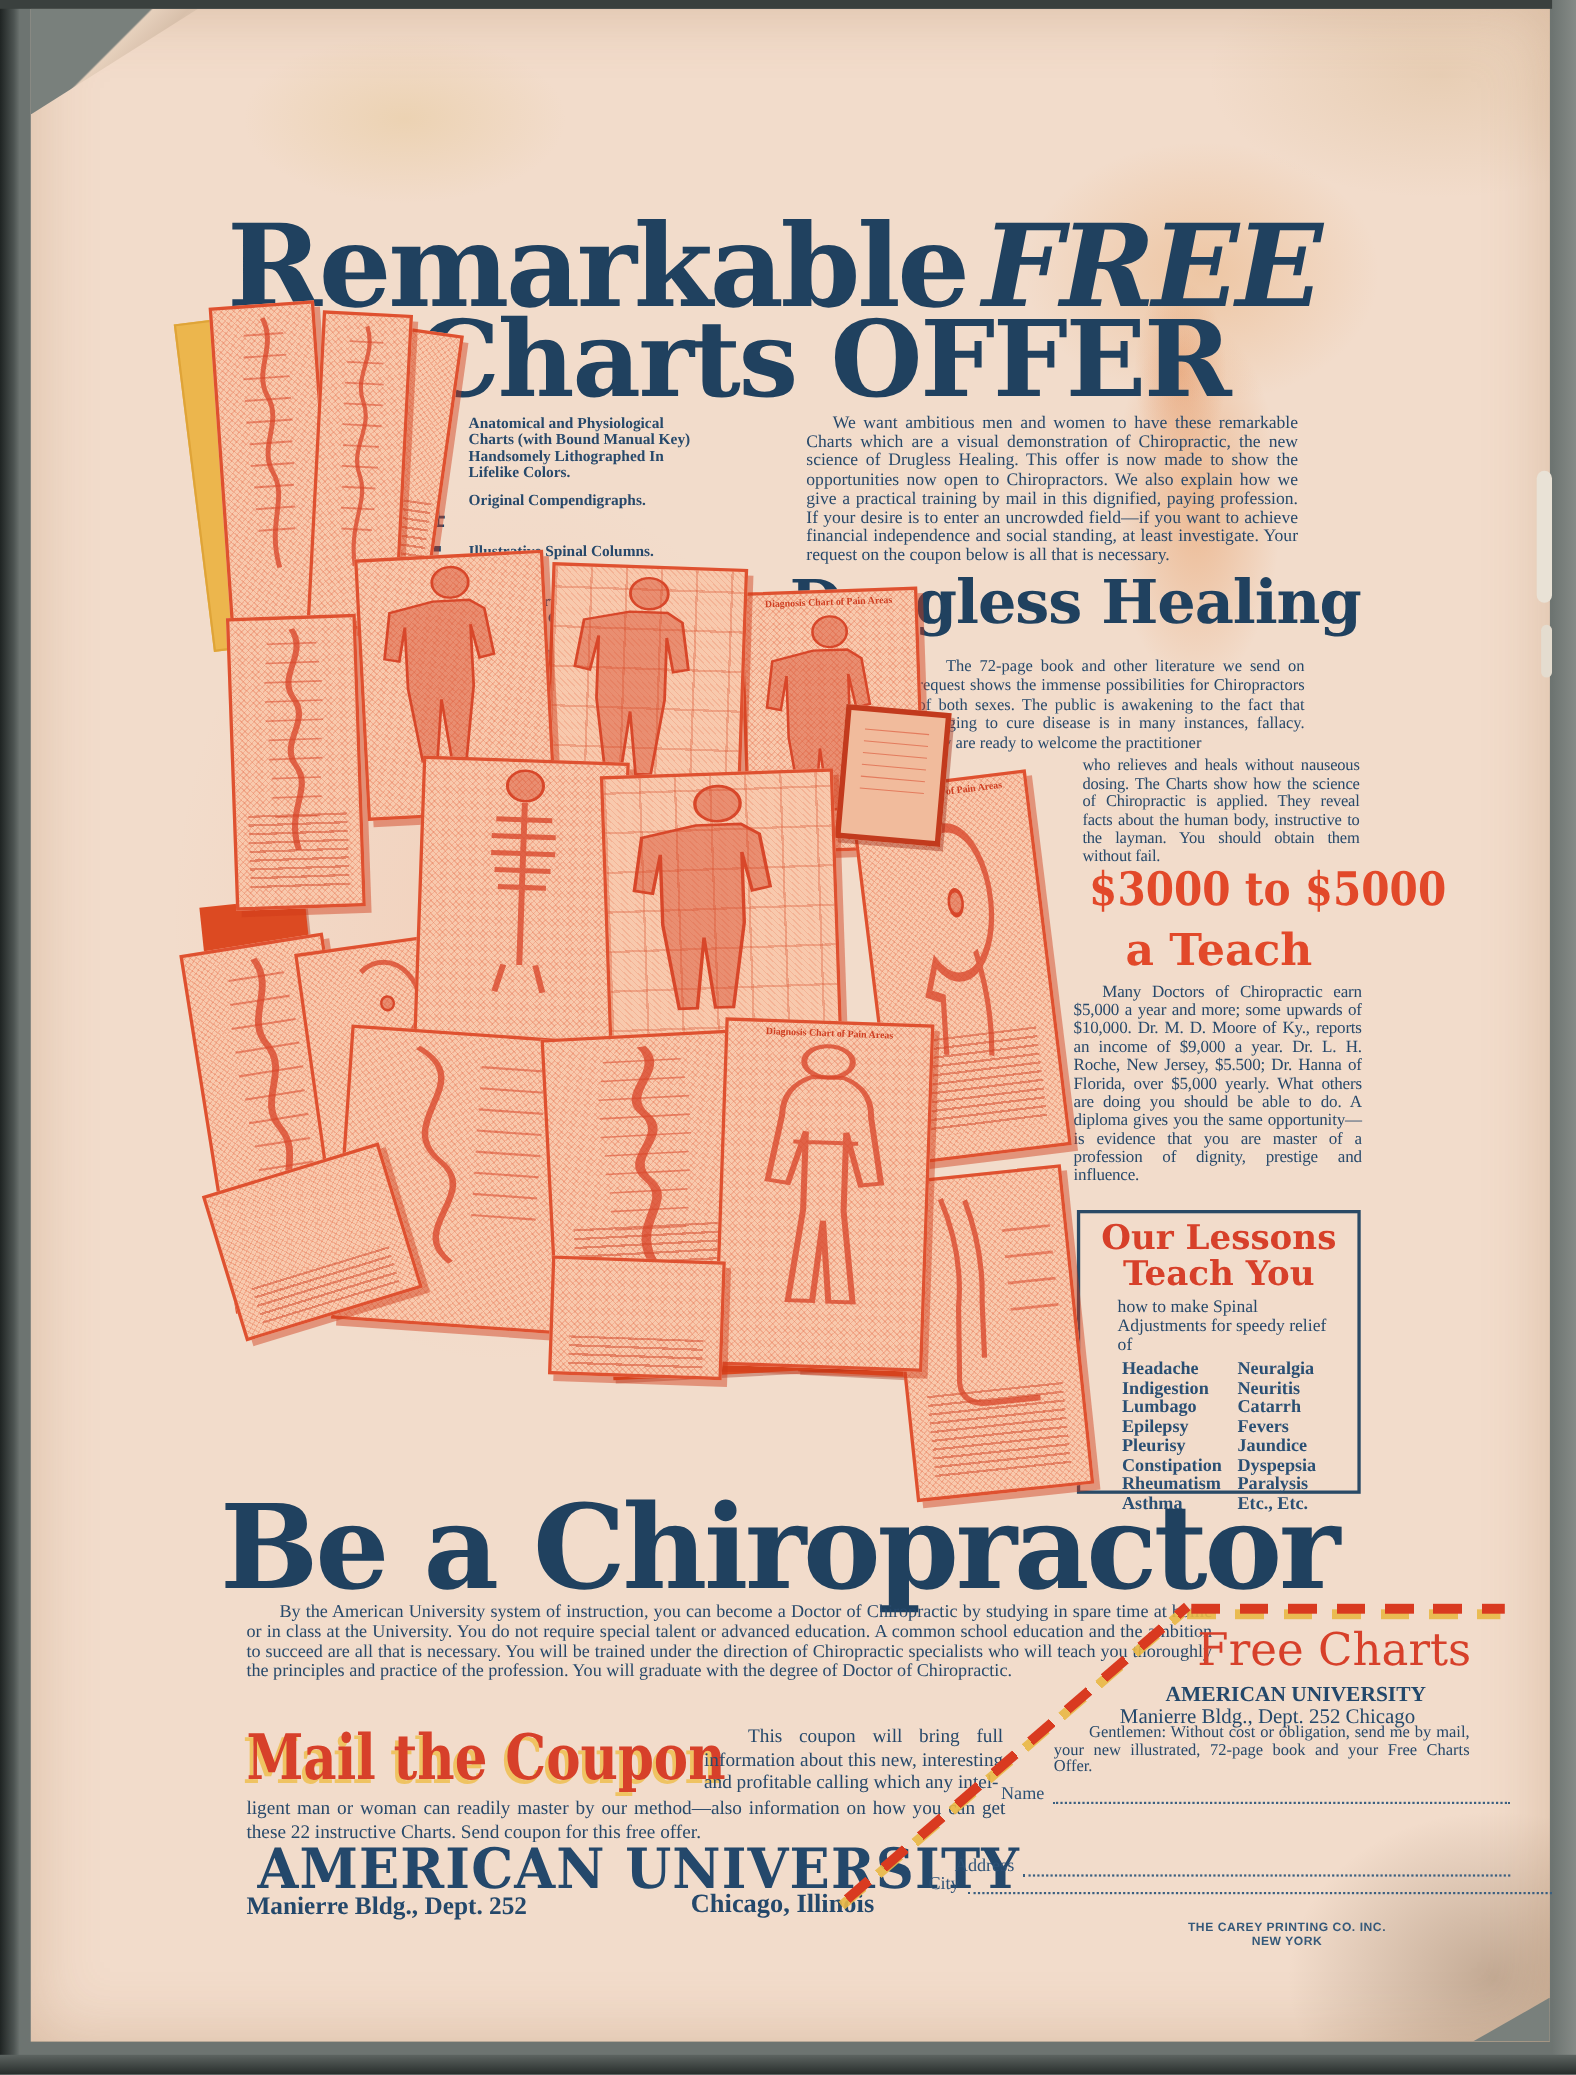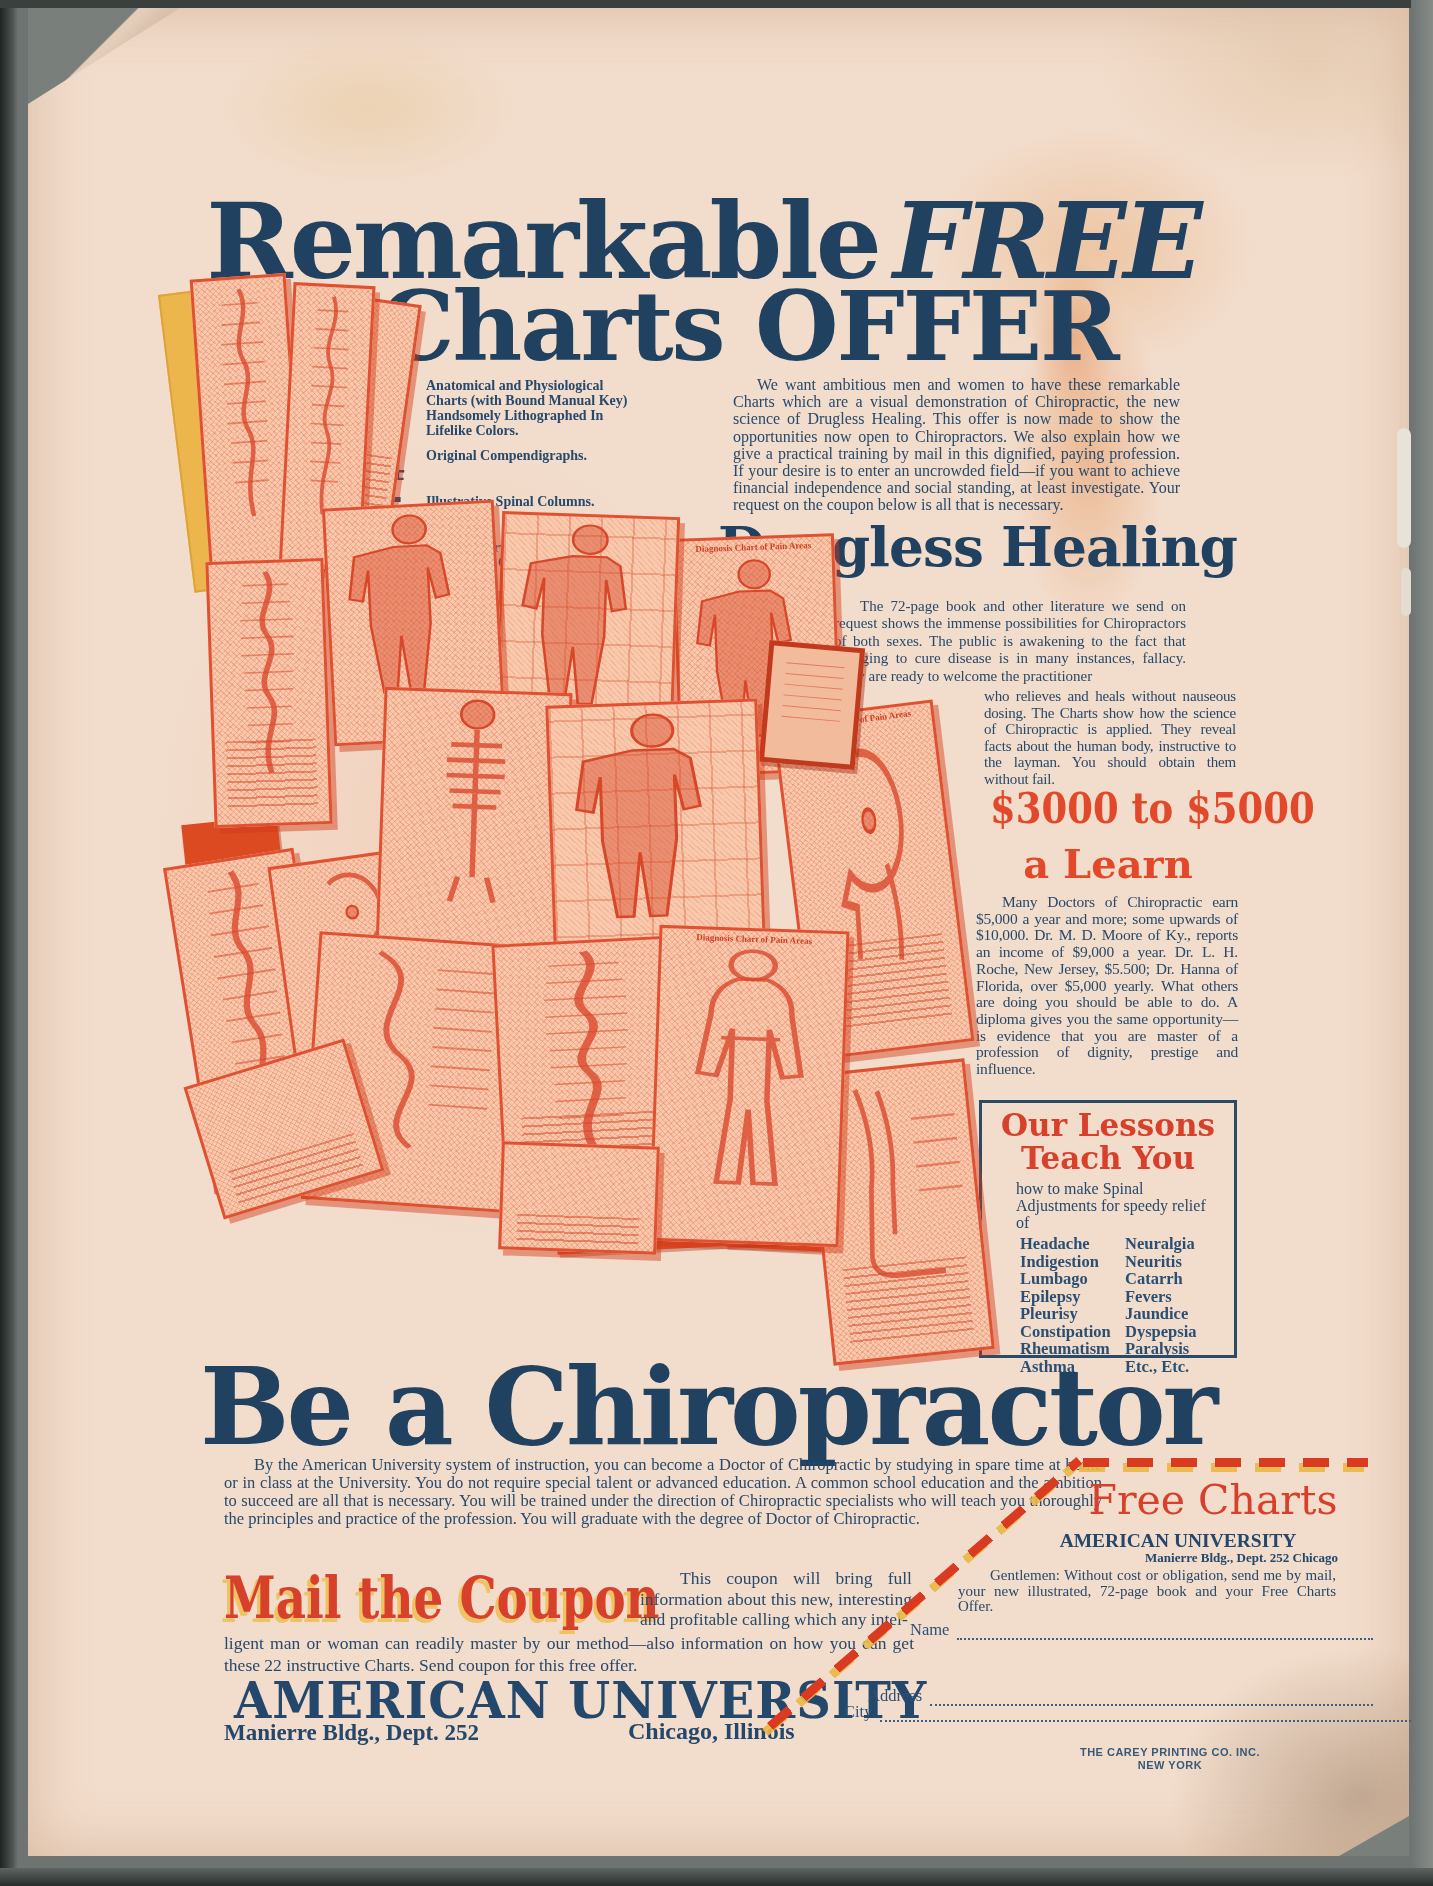--- a/index.html
+++ b/index.html
@@ -90,22 +90,22 @@
     background:repeating-linear-gradient(90deg,#d93a20 0 26px,rgba(0,0,0,0) 26px 44px);}
   .dashes.gold{background:repeating-linear-gradient(90deg,rgba(233,184,69,.9) 0 26px,rgba(0,0,0,0) 26px 44px);}
   #dash-h{left:1055px;top:1450px;width:285px;}
   #dash-h-g{left:1051px;top:1455px;width:285px;}
   #dash-d{left:742px;top:1714px;width:408px;transform:rotate(-40.7deg);transform-origin:0 50%;}
   #dash-d-g{left:737px;top:1720px;width:408px;transform:rotate(-40.7deg);transform-origin:0 50%;}
   #coupon-title{position:absolute;left:1060px;top:1468px;width:250px;text-align:center;color:#d7402a;
     font-family:"DejaVu Serif",serif;font-weight:normal;font-size:41px;white-space:nowrap;}
   #coupon-school{position:absolute;left:1000px;top:1522px;width:300px;text-align:center;color:#24486b;
     font-weight:bold;font-size:19.5px;white-space:nowrap;}
-  #coupon-addr{position:absolute;left:990px;top:1542px;width:320px;text-align:right;color:#24486b;
-    font-weight:bold;font-size:13px;white-space:nowrap;}
+  #coupon-addr{position:absolute;left:990px;top:1542px;width:320px;text-align:left;color:#24486b;
+    font-weight:normal;font-size:19px;white-space:nowrap;}
   #coupon-body{position:absolute;left:930px;top:1560px;width:378px;color:#27496b;font-size:15px;
     line-height:15.5px;text-indent:32px;text-align:justify;}
   .field-row{position:absolute;display:flex;align-items:flex-end;color:#2c5176;font-size:16.5px;}
   .field-row .dotline{flex:1;border-bottom:2px dotted #3a5f80;height:1.05em;margin-left:8px;}
   #row-name{left:882px;top:1612px;width:463px;}
   #row-address{left:840px;top:1654px;width:505px;margin-top:24px;}
   #row-city{left:816px;top:1694px;width:567px;}
 
   #printer{position:absolute;left:1027px;top:1738px;width:230px;text-align:center;color:#35597a;
     font-family:"Liberation Sans",sans-serif;font-size:11px;font-weight:bold;line-height:13px;letter-spacing:.5px;}
@@ -289,21 +289,21 @@
         </div>
       </div>
 
     <div id="intro" class="para">We want ambitious men and women to have these remarkable Charts which are a visual demonstration of Chiropractic, the new science of Drugless Healing. This offer is now made to show the opportunities now open to Chiropractors. We also explain how we give a practical training by mail in this dignified, paying profession. If your desire is to enter an uncrowded field—if you want to achieve financial independence and social standing, at least investigate. Your request on the coupon below is all that is necessary.</div>
 
     <div id="drugless-h">Drugless Healing</div>
     <div id="drugless-p1" class="para">The 72-page book and other literature we send on request shows the immense possibilities for Chiropractors of both sexes. The public is awakening to the fact that drugging to cure disease is in many instances, fallacy. They are ready to welcome the practitioner</div>
     <div id="drugless-p2" class="para">who relieves and heals without nauseous dosing. The Charts show how the science of Chiropractic is applied. They reveal facts about the human body, instructive to the layman. You should obtain them without fail.</div>
 
     <div id="income-h1">$3000 to $5000</div>
-    <div id="income-h2">a Learn</div>
+    <div id="income-h2">a Teach</div>
     <div id="income-p" class="para">Many Doctors of Chiropractic earn $5,000 a year and more; some upwards of $10,000. Dr. M. D. Moore of Ky., reports an income of $9,000 a year. Dr. L. H. Roche, New Jersey, $5.500; Dr. Hanna of Florida, over $5,000 yearly. What others are doing you should be able to do. A diploma gives you the same opportunity—is evidence that you are master of a profession of dignity, prestige and influence.</div>
 
     <div id="chiro-h">Be a Chiropractor</div>
 
     <div id="lessons">
       <div class="les-h">Our Lessons</div>
       <div class="les-h">Teach You</div>
       <div class="les-lead">how to make Spinal Adjustments for speedy relief of</div>
       <div class="les-cols">
         <div class="les-col" id="lessons-col1">

